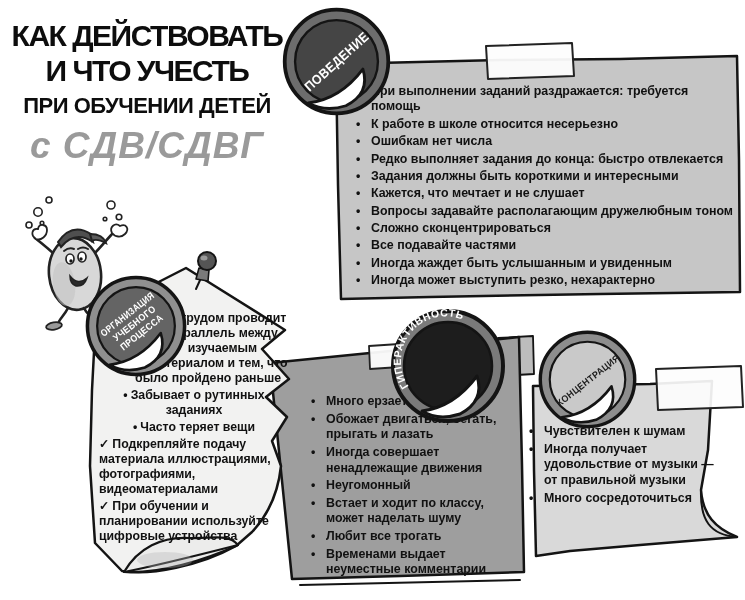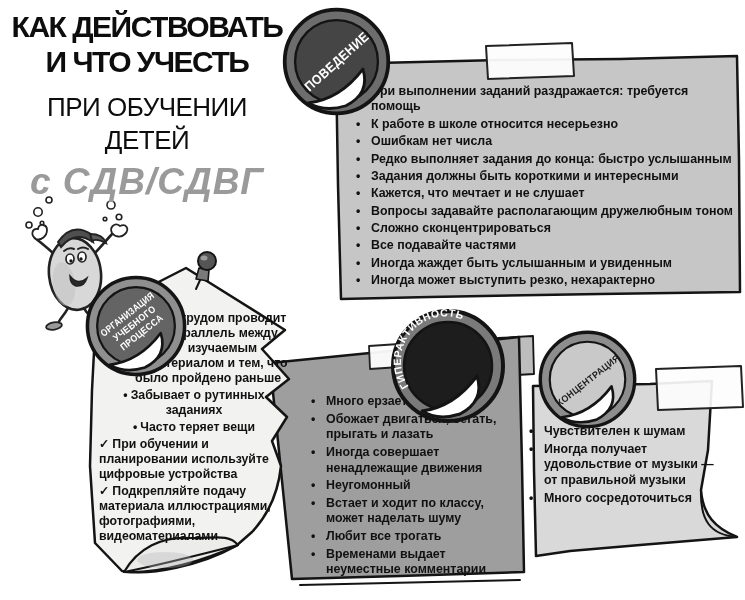--- a/index.html
+++ b/index.html
@@ -6,25 +6,25 @@
   body{
     width:745px;height:600px;position:relative;overflow:hidden;
     background:#ffffff;
     font-family:"Liberation Sans",sans-serif;
   }
   .base-layer{position:absolute;left:0;top:0;z-index:1;}
   .char-layer{position:absolute;left:8px;top:190px;width:124px;height:142px;z-index:2;}
 
   
   .title{
-    position:absolute;left:4px;top:10px;width:286px;z-index:2;
+    position:absolute;left:4px;top:19px;width:286px;z-index:2;
     text-align:center;color:#0d0d0d;
   }
   .t-big{font-size:30px;font-weight:bold;letter-spacing:-1.5px;line-height:1.15;}
-  .t-mid{font-size:26px;font-weight:normal;letter-spacing:-0.5px;line-height:1.25;margin-top:12px;}
+  .t-mid{font-size:22px;font-weight:bold;letter-spacing:-0.5px;line-height:1.25;margin-top:4px;}
   .t-script{
     font-size:37px;font-weight:bold;font-style:italic;letter-spacing:1px;
     color:var(--title-gray,#9a9a9a);margin-top:5px;
   }
 
   
   .badge{position:absolute;z-index:5;}
   .badge-behavior{left:280px;top:5px;width:113px;height:113px;}
   .badge-org{left:83px;top:273px;width:106px;height:106px;}
   .badge-hyper{left:388px;top:306px;width:120px;height:120px;}
@@ -180,21 +180,21 @@
     <div class="item">
       <span class="marker">•</span>
       <span class="txt">К работе в школе относится несерьезно</span>
     </div>
     <div class="item">
       <span class="marker">•</span>
       <span class="txt">Ошибкам нет числа</span>
     </div>
     <div class="item">
       <span class="marker">•</span>
-      <span class="txt">Редко выполняет задания до конца: быстро услышанным</span>
+      <span class="txt">Редко выполняет задания до конца: быстро отвлекается</span>
     </div>
     <div class="item">
       <span class="marker">•</span>
       <span class="txt">Задания должны быть короткими и интересными</span>
     </div>
     <div class="item">
       <span class="marker">•</span>
       <span class="txt">Кажется, что мечтает и не слушает</span>
     </div>
     <div class="item">
@@ -217,22 +217,22 @@
       <span class="marker">•</span>
       <span class="txt">Иногда может выступить резко, нехарактерно</span>
     </div>
   </div>
 
 <div class="textblock org-list">
   <div class="badge-spacer"></div>
 <div class="item"><span class="marker">•</span><span class="txt">С трудом проводит параллель между изучаемым материалом и тем, что было пройдено раньше</span></div>
     <div class="item"><span class="marker">•</span><span class="txt">Забывает о рутинных заданиях</span></div>
     <div class="item"><span class="marker">•</span><span class="txt">Часто теряет вещи</span></div>
+    <div class="item"><span class="marker">✓</span><span class="txt">Подкрепляйте подачу материала иллюстрациями, фотографиями, видеоматериалами</span></div>
     <div class="item"><span class="marker">✓</span><span class="txt">При обучении и планировании используйте цифровые устройства</span></div>
-    <div class="item"><span class="marker">✓</span><span class="txt">Подкрепляйте подачу материала иллюстрациями, фотографиями, видеоматериалами</span></div>
   </div>
 
 <div class="textblock hyper-list">
     <div class="item">
       <span class="marker">•</span>
       <span class="txt">Много ерзает</span>
     </div>
     <div class="item">
       <span class="marker">•</span>
       <span class="txt">Обожает двигаться, бегать, прыгать и лазать</span>

